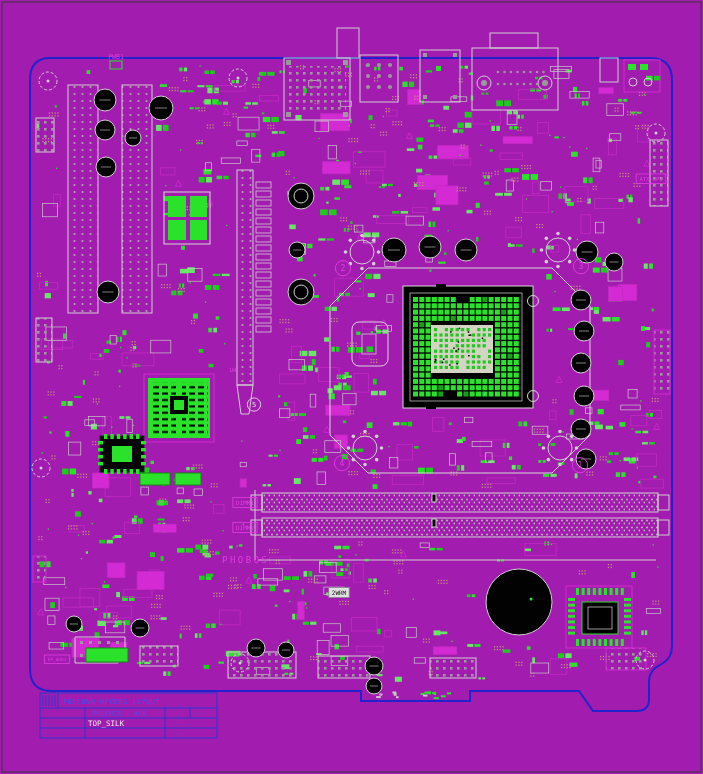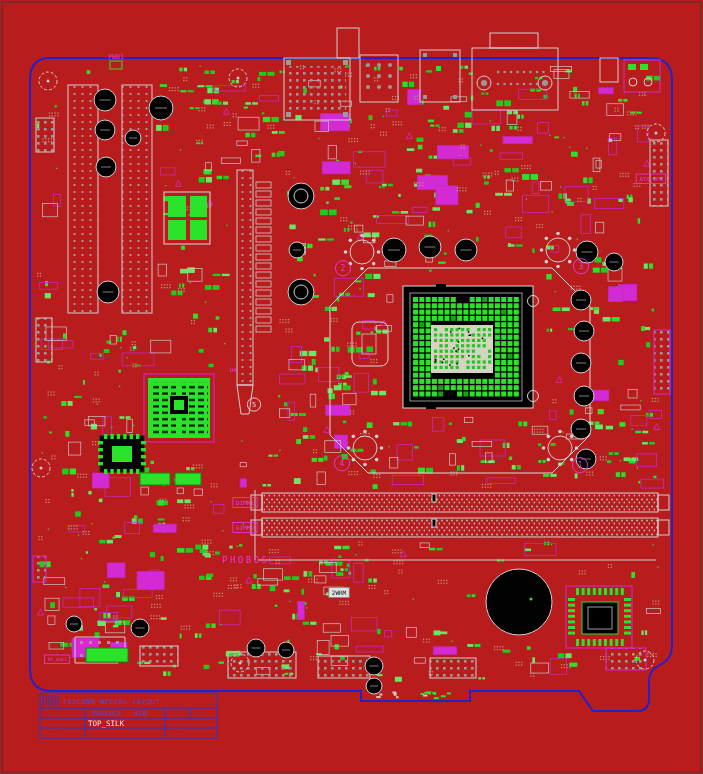--- a/index.html
+++ b/index.html
@@ -1,16 +1,16 @@
 <!DOCTYPE html>
 <html><head>
 <meta charset="utf-8">
 <style>
   html,body{margin:0;padding:0;background:#000;}
-  .canvas{position:relative;width:703px;height:774px;background:#b91c1c;overflow:hidden;
+  .canvas{position:relative;width:703px;height:774px;background:#a21caf;overflow:hidden;
           font-family:"DejaVu Sans Mono",monospace;}
   svg{display:block}
   text{font-family:"DejaVu Sans Mono",monospace;}
 </style>
 </head>
 <body>
 
 <div class="canvas">
 <svg width="703" height="774" viewBox="0 0 703 774">
   <defs>

